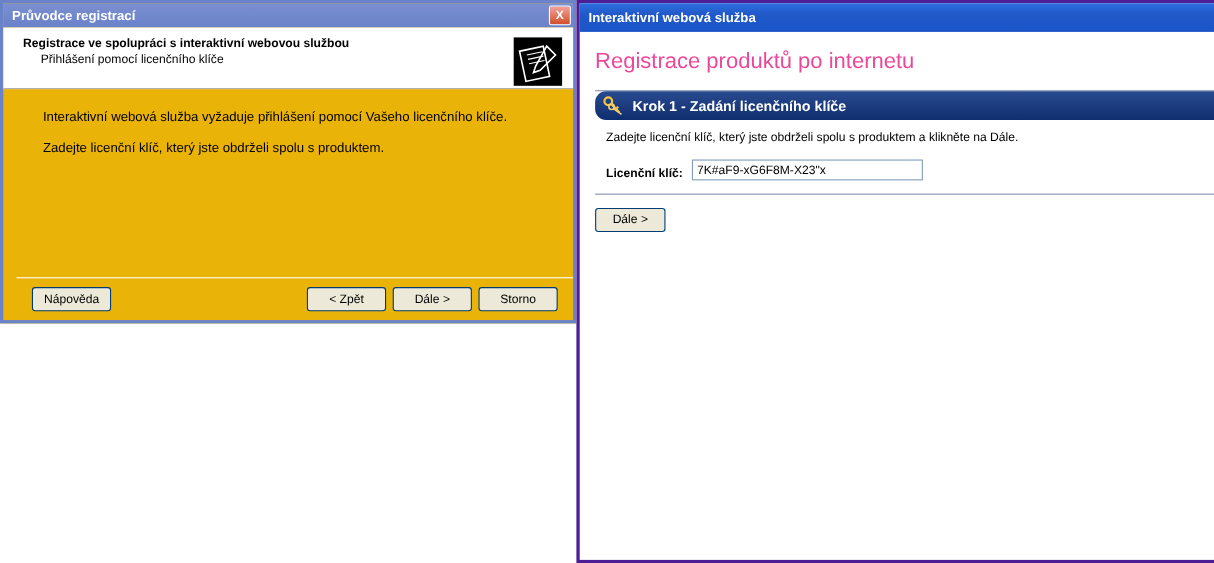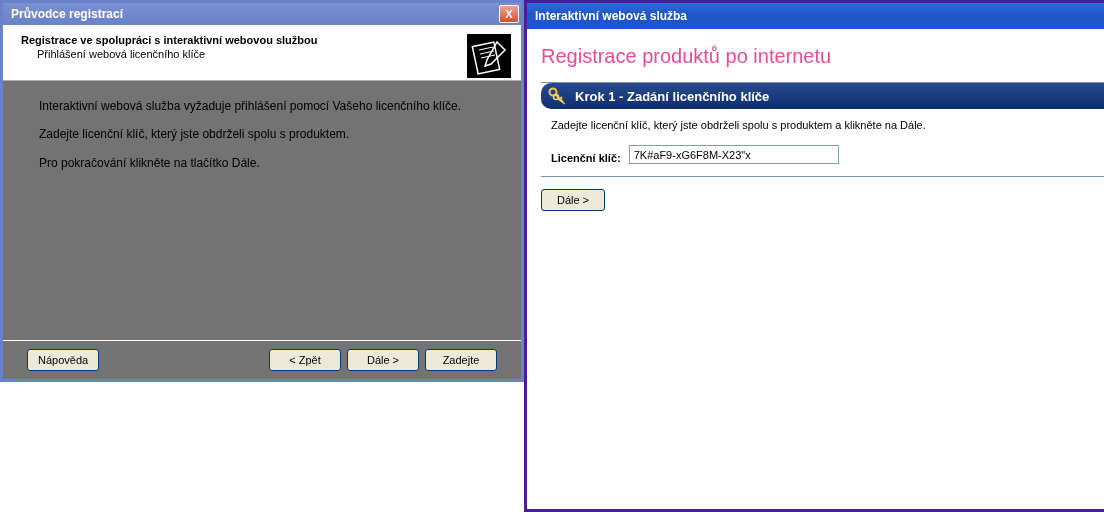--- a/index.html
+++ b/index.html
@@ -13,23 +13,23 @@
     height: 512px;
     position: relative;
   }
 
   
   .wizard {
     position: absolute;
     left: 0;
     top: 0;
     width: 524px;
-    height: 382px;
+    height: 294px;
     border: 3px solid #6a82c9;
-    background: #737373;
+    background: #eab308;
   }
   .wizard-titlebar {
     height: 22px;
     background: linear-gradient(#7a8fd0, #6a82c9);
     color: #fff;
     display: flex;
     align-items: center;
     justify-content: space-between;
     padding: 0 2px 0 8px;
     font-weight: bold;
@@ -75,25 +75,25 @@
   .wizard-body {
     padding: 18px 36px 0 36px;
     color: #000;
     font-size: 12px;
     line-height: 1.2;
   }
   .wizard-body p { margin: 0 0 14px 0; }
 
   .wizard-footer {
     position: absolute;
-    left: 0;
+    left: 12px;
     right: 0;
     bottom: 0;
     border-top: 1px solid #fff;
-    padding: 8px 24px;
+    padding: 8px 14px;
     display: flex;
     align-items: flex-start;
   }
   .wizard-footer .spacer { flex: 1; }
   .winbtn {
     min-width: 72px;
     height: 22px;
     background: #ece9d8;
     border: 1px solid #003c74;
     border-radius: 3px;
@@ -192,45 +192,44 @@
   <div class="wizard-titlebar">
     <span>Průvodce registrací</span>
     <div class="close-btn">
       <span>X</span>
     </div>
   </div>
 
   <div class="wizard-header">
     <div class="htexts">
       <div class="htitle">Registrace ve spolupráci s interaktivní webovou službou</div>
-      <div class="hsub">Přihlášení webová licenčního klíče</div>
+      <div class="hsub">Přihlášení pomocí licenčního klíče</div>
     </div>
     <div class="header-icon">
       <svg width="40" height="40" viewBox="0 0 40 40">
         <rect x="6" y="8" width="22" height="28" fill="none" stroke="#fff" stroke-width="1.5" transform="rotate(-12 17 22)"></rect>
         <line x1="10" y1="14" x2="24" y2="11" stroke="#fff" stroke-width="1"></line>
         <line x1="11" y1="18" x2="25" y2="15" stroke="#fff" stroke-width="1"></line>
         <line x1="12" y1="22" x2="26" y2="19" stroke="#fff" stroke-width="1"></line>
         <path d="M28 6 L36 14 L22 28 L16 30 L18 24 Z" fill="none" stroke="#fff" stroke-width="1.5"></path>
       </svg>
     </div>
   </div>
 
   <div class="wizard-body">
     <p>Interaktivní webová služba vyžaduje přihlášení pomocí Vašeho licenčního klíče.</p>
     <p>Zadejte licenční klíč, který jste obdrželi spolu s produktem.</p>
-    <p>Pro pokračování klikněte na tlačítko Dále.</p>
   </div>
 
   <div class="wizard-footer">
     <button class="winbtn help">Nápověda</button>
     <div class="spacer"></div>
     <button class="winbtn">&lt; Zpět</button>
     <button class="winbtn">Dále &gt;</button>
-    <button class="winbtn">Zadejte</button>
+    <button class="winbtn">Storno</button>
   </div>
 </div>
 
 <div class="webwin">
   <div class="webwin-titlebar">
     <span>Interaktivní webová služba</span>
   </div>
   <div class="webcontent">
     <h1>Registrace produktů po internetu</h1>
 

